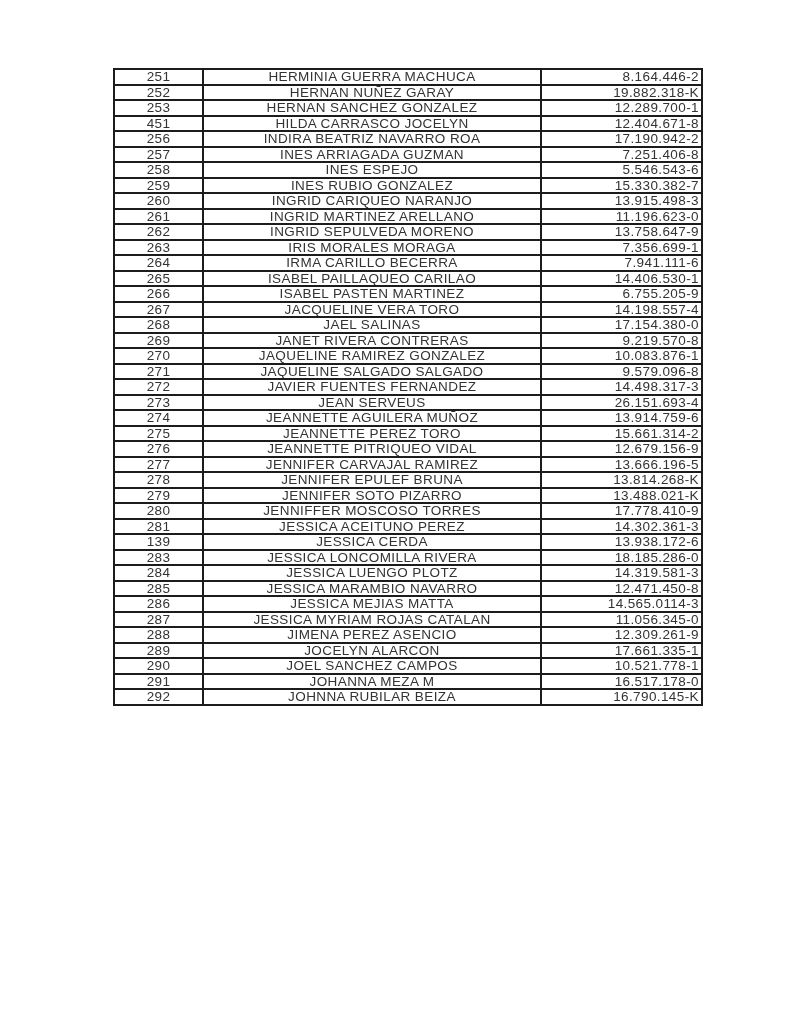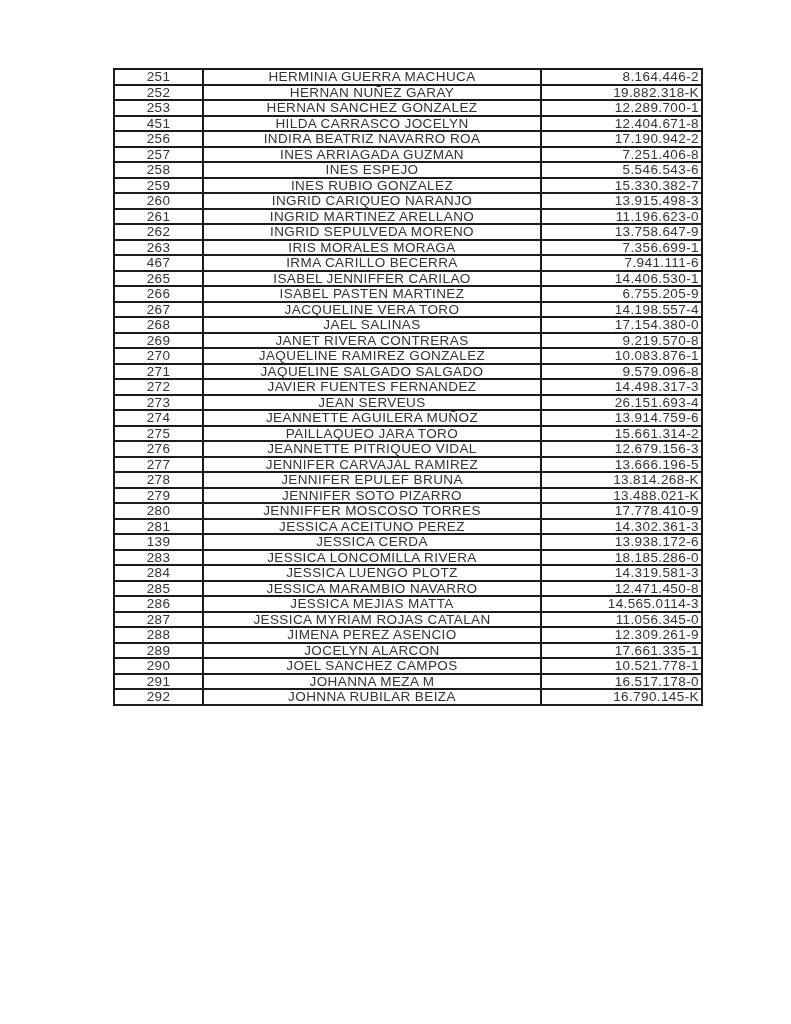--- a/index.html
+++ b/index.html
@@ -109,27 +109,27 @@
           <td class="cell-num">262</td>
           <td class="cell-name">INGRID SEPULVEDA MORENO</td>
           <td class="cell-id">13.758.647-9</td>
         </tr>
         <tr>
           <td class="cell-num">263</td>
           <td class="cell-name">IRIS MORALES MORAGA</td>
           <td class="cell-id">7.356.699-1</td>
         </tr>
         <tr>
-          <td class="cell-num">467</td>
+          <td class="cell-num">264</td>
           <td class="cell-name">IRMA CARILLO BECERRA</td>
           <td class="cell-id">7.941.111-6</td>
         </tr>
         <tr>
           <td class="cell-num">265</td>
-          <td class="cell-name">ISABEL JENNIFFER CARILAO</td>
+          <td class="cell-name">ISABEL PAILLAQUEO CARILAO</td>
           <td class="cell-id">14.406.530-1</td>
         </tr>
         <tr>
           <td class="cell-num">266</td>
           <td class="cell-name">ISABEL PASTEN MARTINEZ</td>
           <td class="cell-id">6.755.205-9</td>
         </tr>
         <tr>
           <td class="cell-num">267</td>
           <td class="cell-name">JACQUELINE VERA TORO</td>
@@ -165,27 +165,27 @@
           <td class="cell-name">JEAN SERVEUS</td>
           <td class="cell-id">26.151.693-4</td>
         </tr>
         <tr>
           <td class="cell-num">274</td>
           <td class="cell-name">JEANNETTE AGUILERA MUÑOZ</td>
           <td class="cell-id">13.914.759-6</td>
         </tr>
         <tr>
           <td class="cell-num">275</td>
-          <td class="cell-name">PAILLAQUEO JARA TORO</td>
+          <td class="cell-name">JEANNETTE PEREZ TORO</td>
           <td class="cell-id">15.661.314-2</td>
         </tr>
         <tr>
           <td class="cell-num">276</td>
           <td class="cell-name">JEANNETTE PITRIQUEO VIDAL</td>
-          <td class="cell-id">12.679.156-3</td>
+          <td class="cell-id">12.679.156-9</td>
         </tr>
         <tr>
           <td class="cell-num">277</td>
           <td class="cell-name">JENNIFER CARVAJAL RAMIREZ</td>
           <td class="cell-id">13.666.196-5</td>
         </tr>
         <tr>
           <td class="cell-num">278</td>
           <td class="cell-name">JENNIFER EPULEF BRUNA</td>
           <td class="cell-id">13.814.268-K</td>

